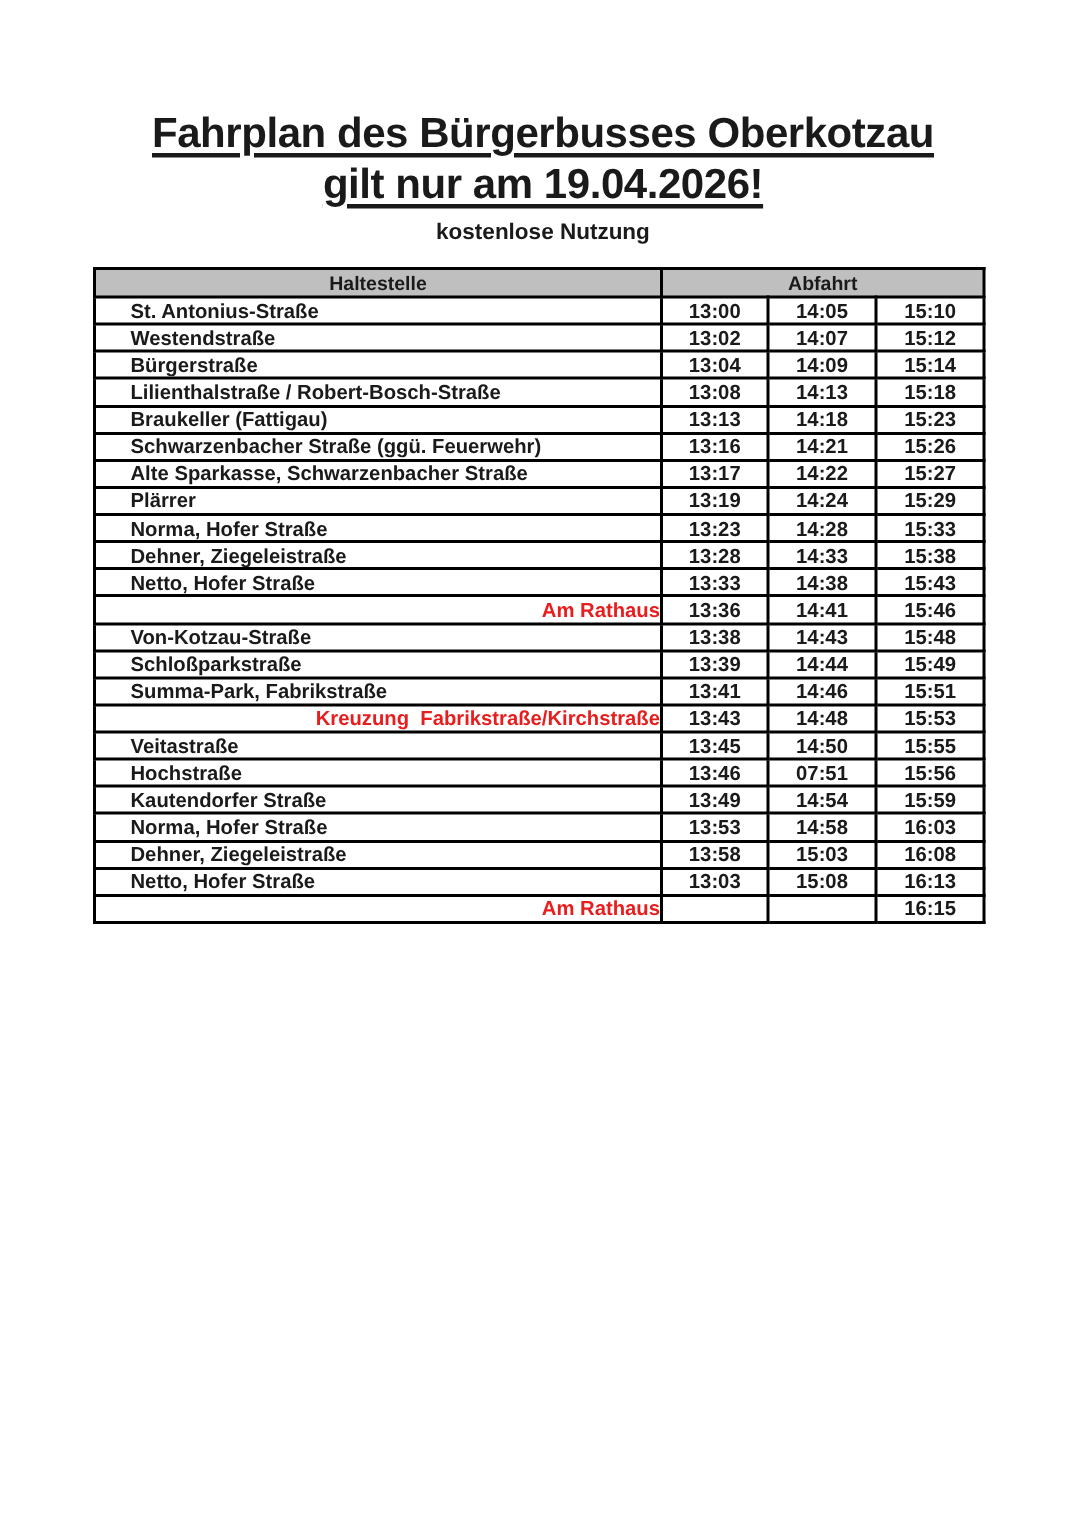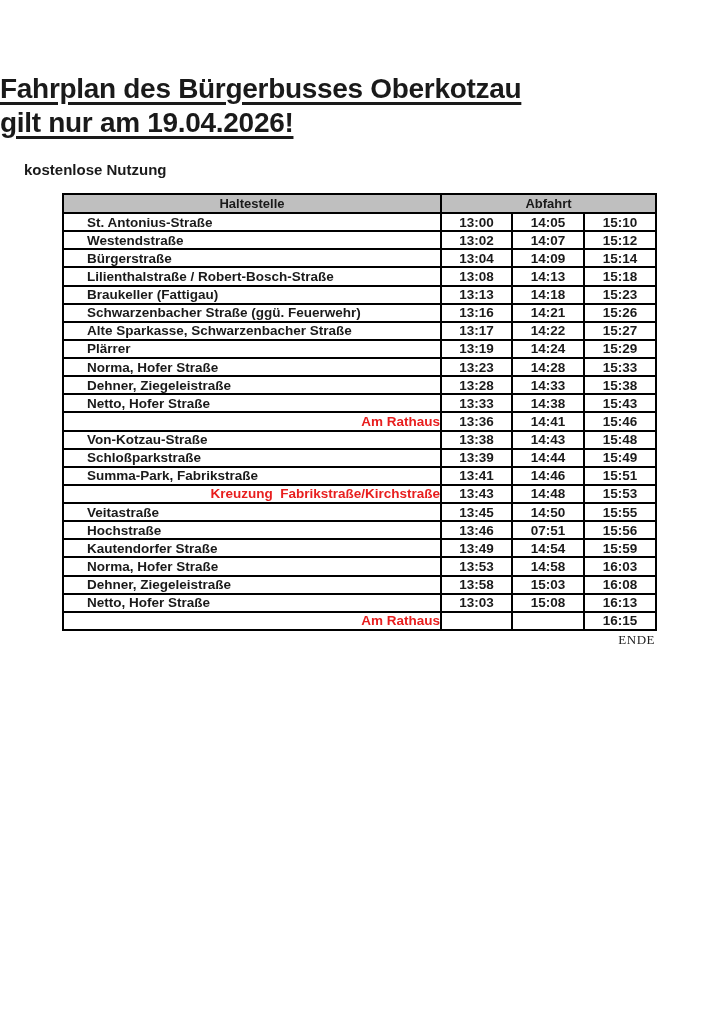--- a/index.html
+++ b/index.html
@@ -10,39 +10,38 @@
   *{margin:0;padding:0;box-sizing:border-box;}
   html,body{background:#ffffff;}
   body{
     width:724px;height:1024px;
     font-family:"Liberation Sans",sans-serif;
     color:#1a1a1a;
     overflow:hidden;
   }
   .page{width:724px;height:1024px;position:relative;padding-top:72px;}
   .title{
-    text-align:left;
+    text-align:center;
     font-weight:bold;
     font-size:28px;
     line-height:34px;
     color:#1a1a1a;
     letter-spacing:-0.3px;
   }
   .title .u{
     text-decoration:underline;
     text-decoration-thickness:3px;
     text-underline-offset:4px;
   }
   .subtitle{
-    text-align:left;
+    text-align:center;
     font-weight:bold;
     font-size:15px;
-    margin-top:21px;
+    margin-top:6px;
     color:#1a1a1a;
-    padding-left:24px;
   }
   table.timetable{
     margin:15px 0 0 62px;
     width:593px;
     height:438px;
     border-collapse:collapse;
     table-layout:fixed;
     border:2px solid var(--border);
   }
   .timetable th,.timetable td{
@@ -241,15 +240,14 @@
   </tr>
         <tr class="red">
     <td class="stop">Am Rathaus</td>
     <td class="time"></td>
     <td class="time"></td>
     <td class="time">16:15</td>
   </tr>
       </tbody>
   </table>
 
-  <div class="end-note">ENDE</div>
 
 </div>
 
 </body></html>

